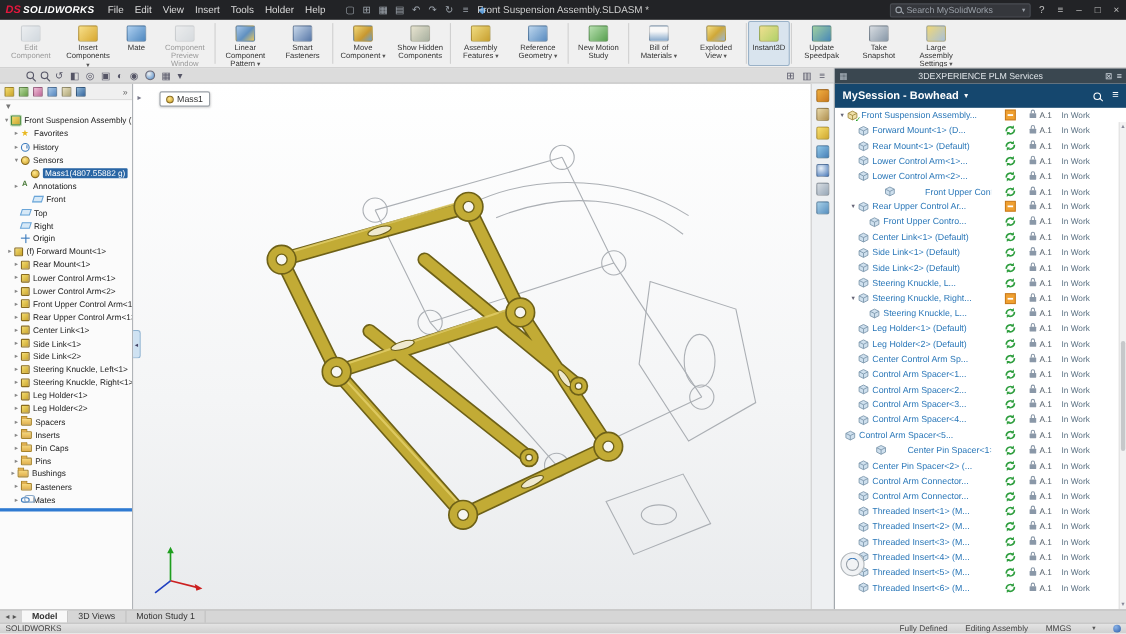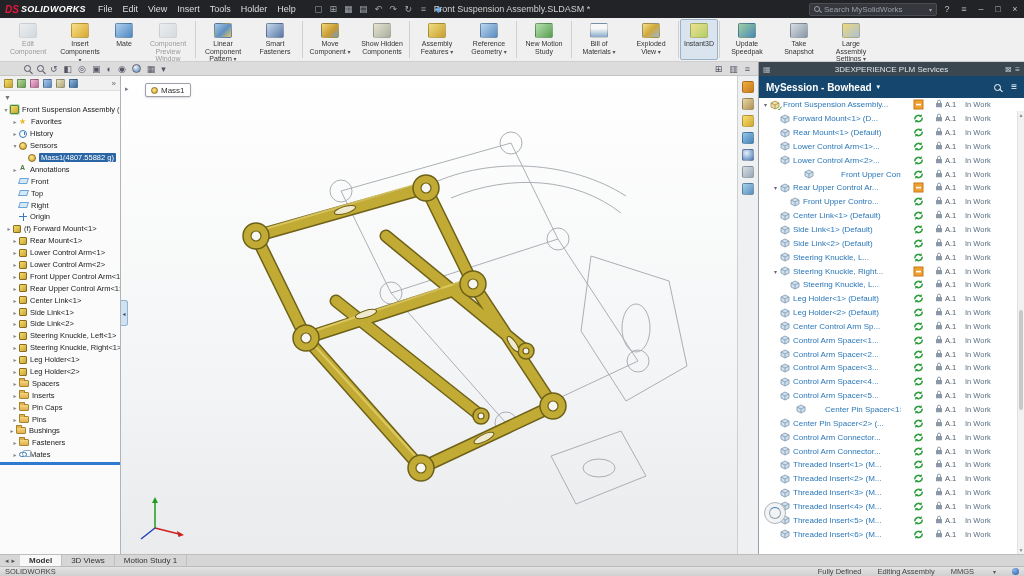--- a/index.html
+++ b/index.html
@@ -331,21 +331,21 @@
         <div class="trow selected" style="padding-left: 20px;">
           <span class="texp"></span>
           <span class="ticon ic-mass-sensor"></span>
           <span class="tlabel">Mass1(4807.55882 g)</span>
         </div>
         <div class="trow" style="padding-left: 11px;">
           <span class="texp">▸</span>
           <span class="ticon ic-annotations"></span>
           <span class="tlabel">Annotations</span>
         </div>
-        <div class="trow" style="padding-left: 11px;">
+        <div class="trow" style="padding-left: 22px;">
           <span class="texp"></span>
           <span class="ticon ic-plane"></span>
           <span class="tlabel">Front</span>
         </div>
         <div class="trow" style="padding-left: 11px;">
           <span class="texp"></span>
           <span class="ticon ic-plane"></span>
           <span class="tlabel">Top</span>
         </div>
         <div class="trow" style="padding-left: 11px;">
@@ -1144,21 +1144,21 @@
             <div class="pcol-rev">
               <span><svg width="8" height="9" viewBox="0 0 8 9">
                   <rect x="1" y="4" width="6" height="4.3" rx="0.5" fill="#8a98a8"></rect>
                   <path d="M2.5 4V2.6a1.5 1.5 0 0 1 3 0V4" fill="none" stroke="#8a98a8" stroke-width="1"></path>
                 </svg></span>
               <span class="prev">A.1</span>
             </div>
             <div class="pcol-state">In Work</div>
           </div>
           <div class="prow">
-            <div class="pcol-title" style="padding-left: 12px;">
+            <div class="pcol-title" style="padding-left: 0;">
               <span class="pexp"></span>
               <span class="picon">
                 <svg width="10" height="10" viewBox="0 0 10 10">
                   <path d="M5 1l4 2v4L5 9 1 7V3z" fill="#cfe0ee" stroke="#7d97ad" stroke-width="0.8"></path>
                   <path d="M1 3l4 2 4-2M5 5v4" fill="none" stroke="#7d97ad" stroke-width="0.8"></path>
                 </svg>
               </span>
               <span class="ptitle">Control Arm Spacer&lt;5...</span>
             </div>
             <div class="pcol-status">

